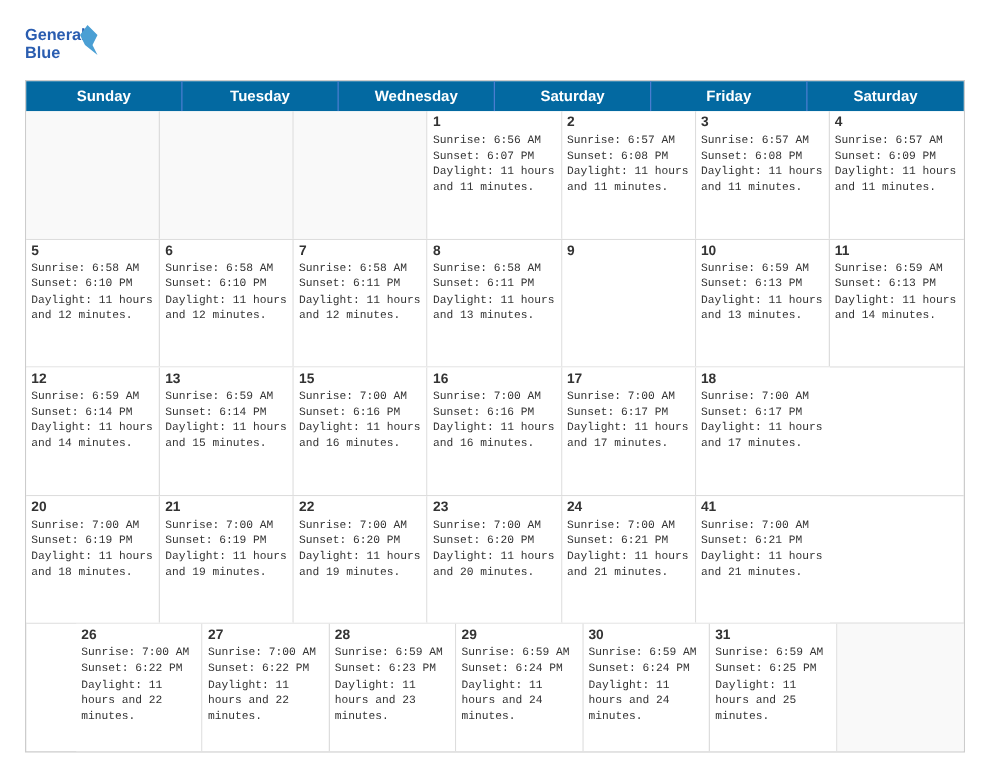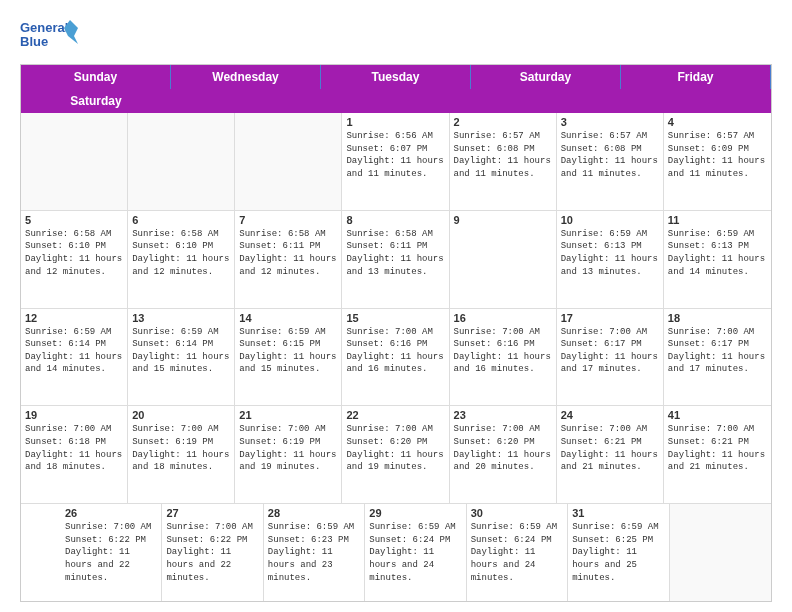--- a/index.html
+++ b/index.html
@@ -41,22 +41,22 @@
       color: #555;
     }
     .calendar {
       flex: 1;
       display: flex;
       flex-direction: column;
       border: 1px solid #ccc;
     }
     .cal-header {
       display: grid;
-      grid-template-columns: repeat(5, 1fr);
-      background: #a21caf;
+      grid-template-columns: repeat(6, 1fr);
+      background: #0369a1;
     }
     .cal-header-cell {
       color: #fff;
       font-size: 12px;
       font-weight: bold;
       padding: 5px 4px;
       text-align: center;
       border-right: 1px solid #4a7dd0;
     }
     .cal-header-cell:last-child { border-right: none; }
@@ -110,22 +110,22 @@
 </div>
     <div class="title-section">
       <div class="calendar-title"></div>
       <div class="calendar-subtitle"></div>
     </div>
   </div>
 
   <div class="calendar">
     <div class="cal-header">
     <div class="cal-header-cell">Sunday</div>
+        <div class="cal-header-cell">Tuesday</div>
         <div class="cal-header-cell">Wednesday</div>
-        <div class="cal-header-cell">Tuesday</div>
         <div class="cal-header-cell">Saturday</div>
         <div class="cal-header-cell">Friday</div>
         <div class="cal-header-cell">Saturday</div>
       </div>
     <div class="cal-body">
     <div class="cal-row">
           <div class="cal-cell empty"></div>
           <div class="cal-cell empty"></div>
           <div class="cal-cell empty"></div>
           <div class="cal-cell">
@@ -201,26 +201,20 @@
 Sunset: 6:14 PM
 Daylight: 11 hours and 14 minutes.</div>
           </div>
           <div class="cal-cell">
             <span class="day-num">13</span>
             <div class="cell-info">Sunrise: 6:59 AM
 Sunset: 6:14 PM
 Daylight: 11 hours and 15 minutes.</div>
           </div>
           <div class="cal-cell">
-            <span class="day-num">14</span>
-            <div class="cell-info">Sunrise: 6:59 AM
-Sunset: 6:15 PM
-Daylight: 11 hours and 15 minutes.</div>
-          </div>
-          <div class="cal-cell">
             <span class="day-num">15</span>
             <div class="cell-info">Sunrise: 7:00 AM
 Sunset: 6:16 PM
 Daylight: 11 hours and 16 minutes.</div>
           </div>
           <div class="cal-cell">
             <span class="day-num">16</span>
             <div class="cell-info">Sunrise: 7:00 AM
 Sunset: 6:16 PM
 Daylight: 11 hours and 16 minutes.</div>
@@ -232,26 +226,20 @@
 Daylight: 11 hours and 17 minutes.</div>
           </div>
           <div class="cal-cell">
             <span class="day-num">18</span>
             <div class="cell-info">Sunrise: 7:00 AM
 Sunset: 6:17 PM
 Daylight: 11 hours and 17 minutes.</div>
           </div>
         </div>
         <div class="cal-row">
-          <div class="cal-cell">
-            <span class="day-num">19</span>
-            <div class="cell-info">Sunrise: 7:00 AM
-Sunset: 6:18 PM
-Daylight: 11 hours and 18 minutes.</div>
-          </div>
           <div class="cal-cell">
             <span class="day-num">20</span>
             <div class="cell-info">Sunrise: 7:00 AM
 Sunset: 6:19 PM
 Daylight: 11 hours and 18 minutes.</div>
           </div>
           <div class="cal-cell">
             <span class="day-num">21</span>
             <div class="cell-info">Sunrise: 7:00 AM
 Sunset: 6:19 PM

